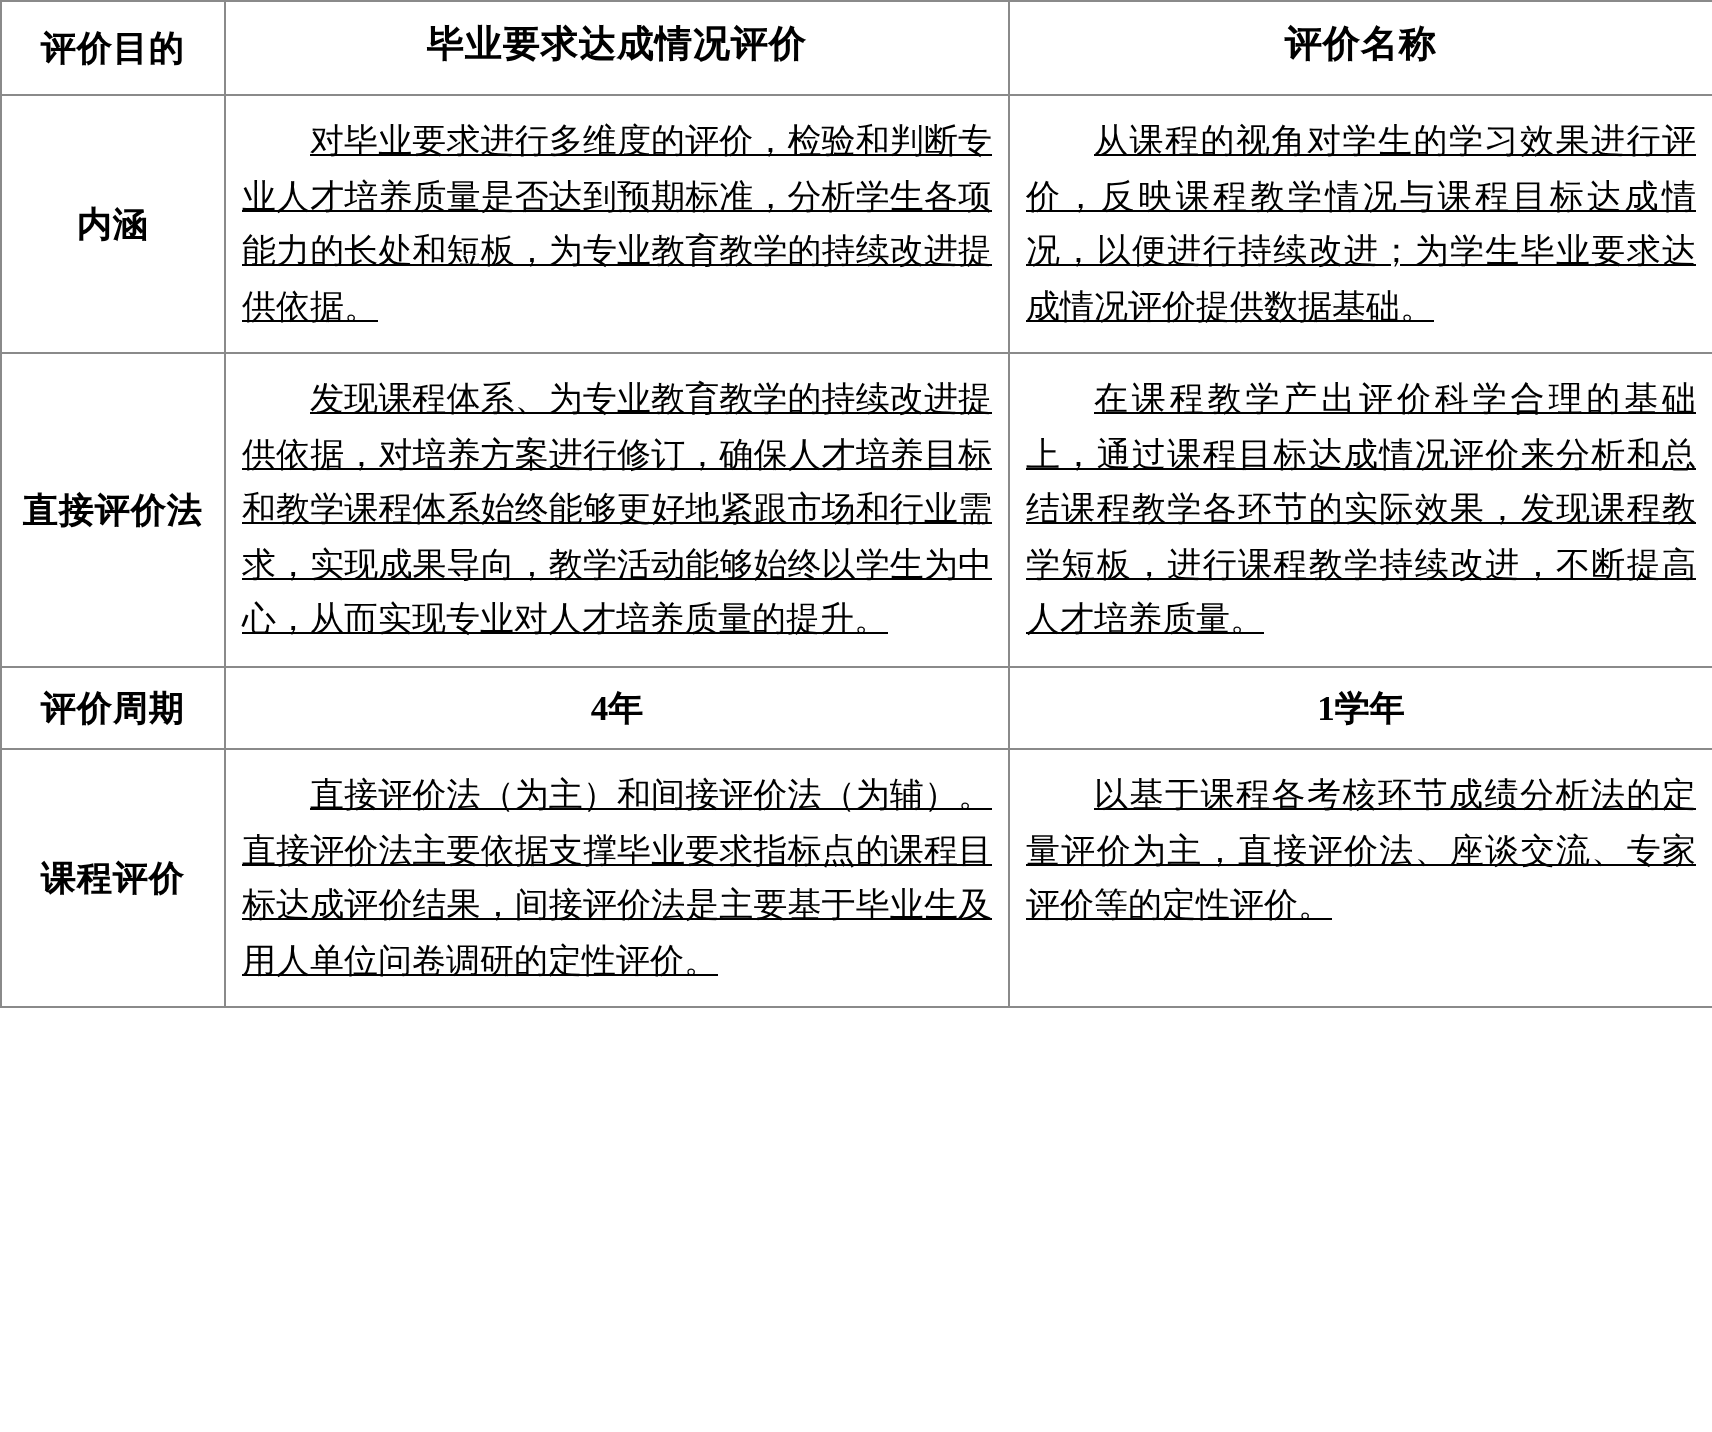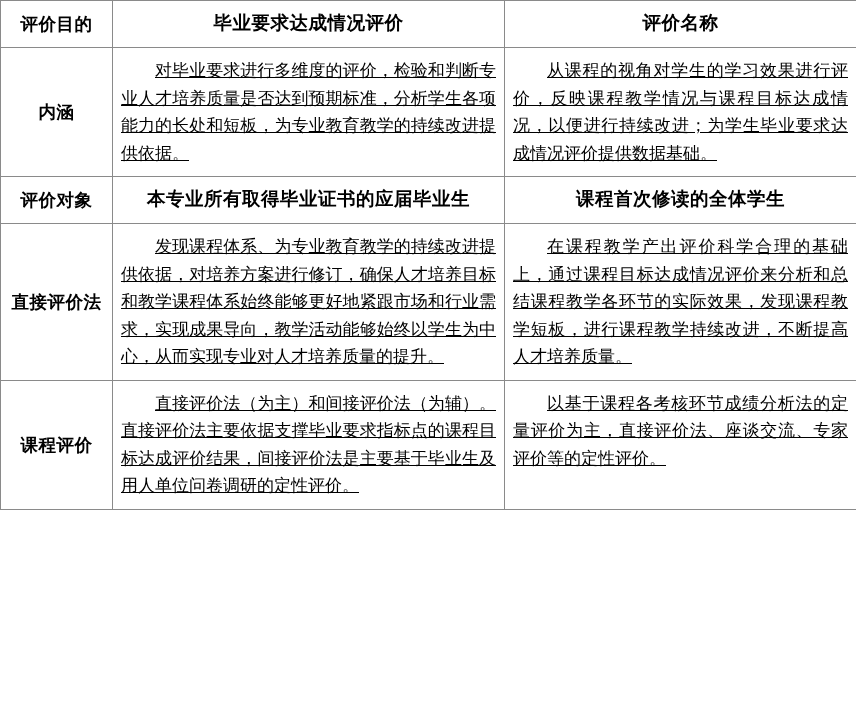--- a/index.html
+++ b/index.html
@@ -81,32 +81,32 @@
     <tr>
       <td class="label-cell">内涵</td>
       <td class="body-cell">
         <p>对毕业要求进行多维度的评价，检验和判断专业人才培养质量是否达到预期标准，分析学生各项能力的长处和短板，为专业教育教学的持续改进提供依据。</p>
       </td>
       <td class="body-cell">
         <p>从课程的视角对学生的学习效果进行评价，反映课程教学情况与课程目标达成情况，以便进行持续改进；为学生毕业要求达成情况评价提供数据基础。</p>
       </td>
     </tr>
     <tr>
-      <td class="label-cell">评价对象</td>
-      <td class="head-cell">本专业所有取得毕业证书的应届毕业生</td>
-      <td class="head-cell">课程首次修读的全体学生</td>
-    </tr>
-    <tr>
       <td class="label-cell">直接评价法</td>
       <td class="body-cell">
         <p>发现课程体系、为专业教育教学的持续改进提供依据，对培养方案进行修订，确保人才培养目标和教学课程体系始终能够更好地紧跟市场和行业需求，实现成果导向，教学活动能够始终以学生为中心，从而实现专业对人才培养质量的提升。</p>
       </td>
       <td class="body-cell">
         <p>在课程教学产出评价科学合理的基础上，通过课程目标达成情况评价来分析和总结课程教学各环节的实际效果，发现课程教学短板，进行课程教学持续改进，不断提高人才培养质量。</p>
       </td>
+    </tr>
+    <tr>
+      <td class="label-cell">评价周期</td>
+      <td class="num-cell">4年</td>
+      <td class="num-cell">1学年</td>
     </tr>
     <tr>
       <td class="label-cell">课程评价</td>
       <td class="body-cell">
         <p>直接评价法（为主）和间接评价法（为辅）。直接评价法主要依据支撑毕业要求指标点的课程目标达成评价结果，间接评价法是主要基于毕业生及用人单位问卷调研的定性评价。</p>
       </td>
       <td class="body-cell">
         <p>以基于课程各考核环节成绩分析法的定量评价为主，直接评价法、座谈交流、专家评价等的定性评价。</p>
       </td>
     </tr>

